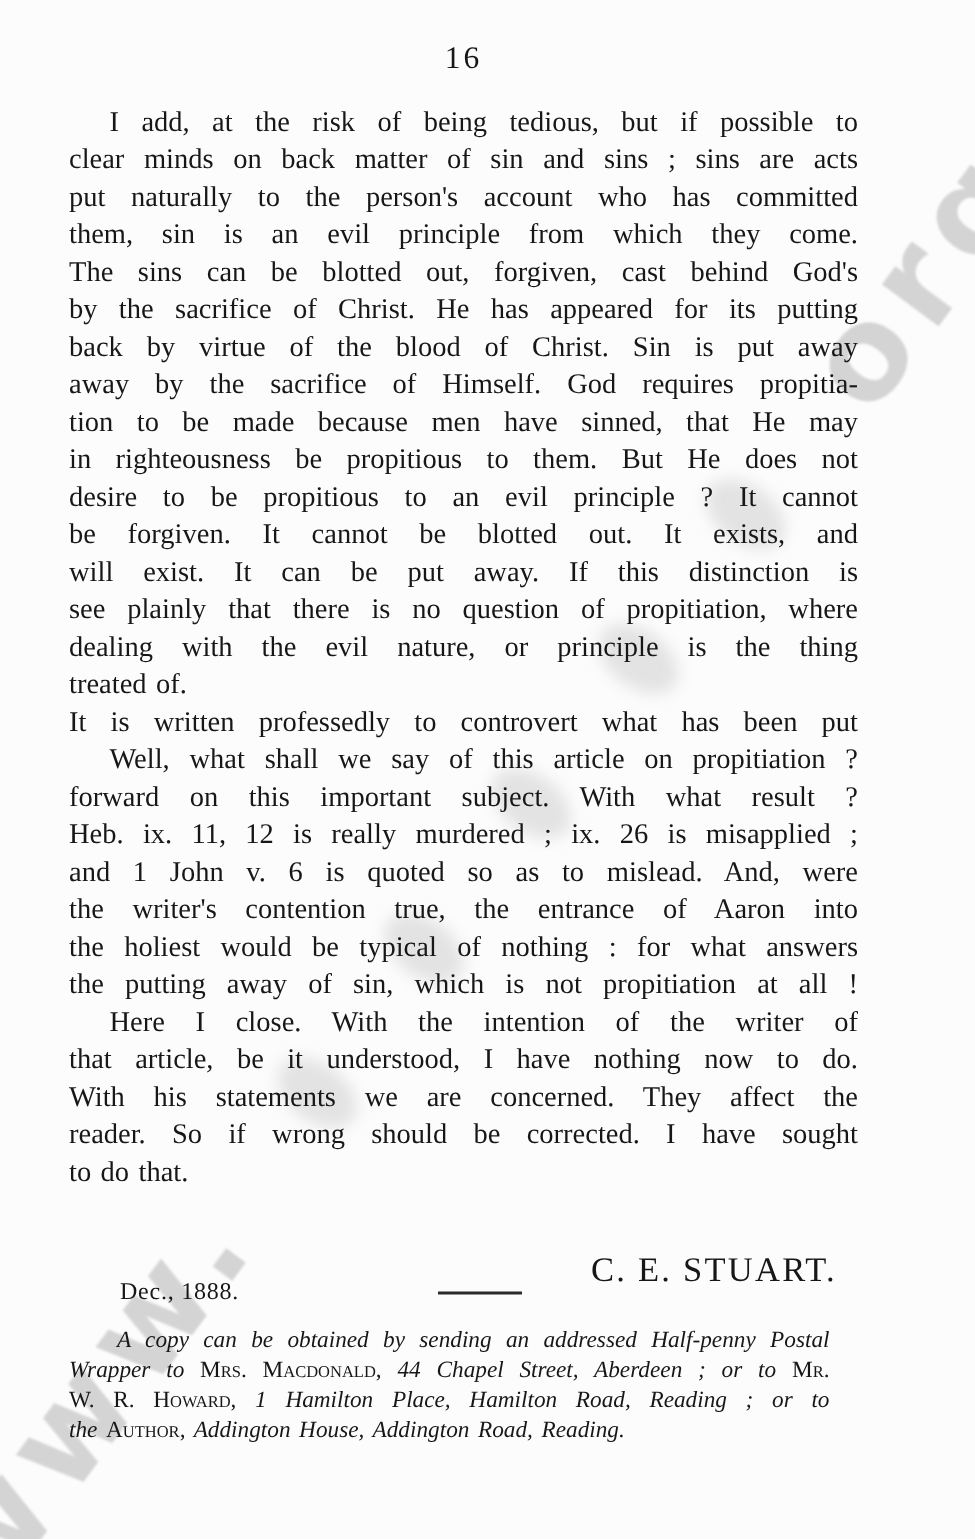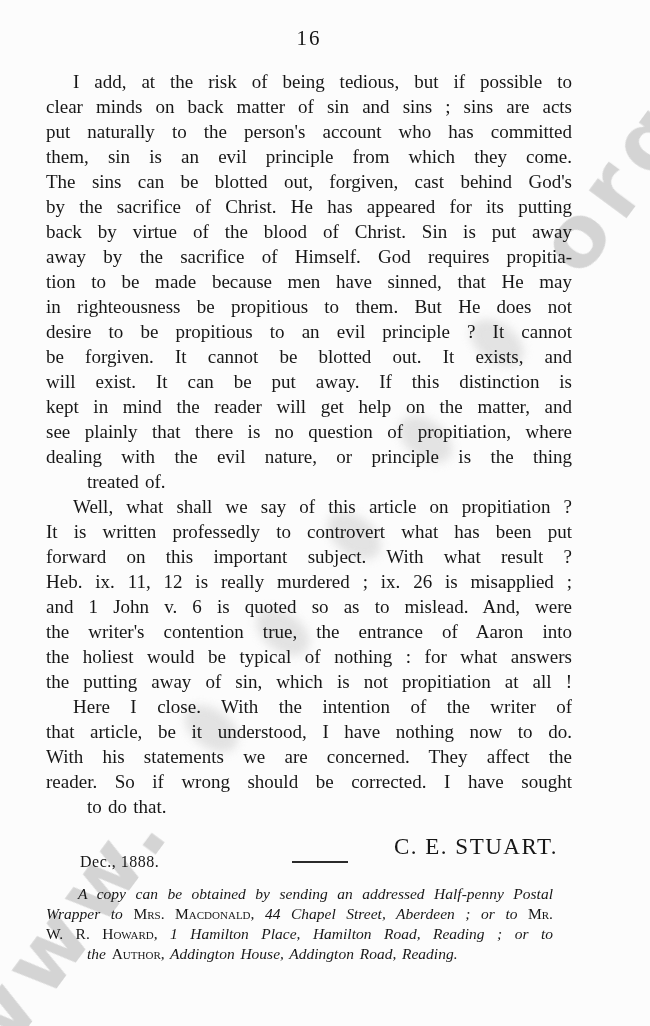--- a/index.html
+++ b/index.html
@@ -47,21 +47,21 @@
     top:26px;text-align:center;
     font-size:21px;letter-spacing:2px;font-family:Liberation Serif, serif;
   }
   .bodytext{top:69px;font-size:19px;line-height:25px;}
   .line{
     text-align:justify;
     text-align-last:justify;
     height:25px;overflow:hidden;
     word-spacing:.08em;
   }
-  .line.flush{text-align-last:left;margin-left:41px;}
+  .line.flush{text-align-last:left;}
   .ind{display:inline-block;width:27px;}
   .it{}
   .sc{font-variant:small-caps;font-style:normal;}
   .signature{
     top:834px;text-align:right;
     padding-right:14px;box-sizing:border-box;
     font-size:23px;letter-spacing:1.5px;
   }
   .dateline{
     position:absolute;left:80px;top:853px;z-index:1;
@@ -103,28 +103,27 @@
         <div class="line"><span>them, sin is an evil principle from which they come.</span></div>
         <div class="line"><span>The sins can be blotted out, forgiven, cast behind God's</span></div>
         <div class="line"><span>by the sacrifice of Christ. He has appeared for its putting</span></div>
         <div class="line"><span>back by virtue of the blood of Christ. Sin is put away</span></div>
         <div class="line"><span>away by the sacrifice of Himself. God requires propitia-</span></div>
         <div class="line"><span>tion to be made because men have sinned, that He may</span></div>
         <div class="line"><span>in righteousness be propitious to them. But He does not</span></div>
         <div class="line"><span>desire to be propitious to an evil principle ? It cannot</span></div>
         <div class="line"><span>be forgiven. It cannot be blotted out. It exists, and</span></div>
         <div class="line"><span>will exist. It can be put away. If this distinction is</span></div>
-        <div class="line"><span>kept in mind the reader will get help on the matter, and</span></div>
         <div class="line"><span>see plainly that there is no question of propitiation, where</span></div>
         <div class="line"><span>dealing with the evil nature, or principle is the thing</span></div>
         <div class="line flush"><span>treated of.</span></div>
       </div>
       <div>
+        <div class="line"><span>It is written professedly to controvert what has been put</span></div>
         <div class="line"><span class="ind"></span><span>Well, what shall we say of this article on propitiation ?</span></div>
-        <div class="line"><span>It is written professedly to controvert what has been put</span></div>
         <div class="line"><span>forward on this important subject. With what result ?</span></div>
         <div class="line"><span>Heb. ix. 11, 12 is really murdered ; ix. 26 is misapplied ;</span></div>
         <div class="line"><span>and 1 John v. 6 is quoted so as to mislead. And, were</span></div>
         <div class="line"><span>the writer's contention true, the </span><span class="it">entrance</span><span> of Aaron into</span></div>
         <div class="line"><span>the holiest would be typical of nothing : for what answers</span></div>
         <div class="line"><span>the putting away of sin, which is not propitiation at all !</span></div>
       </div>
       <div>
         <div class="line"><span class="ind"></span><span>Here I close. With the intention of the writer of</span></div>
         <div class="line"><span>that article, be it understood, I have nothing now to do.</span></div>

